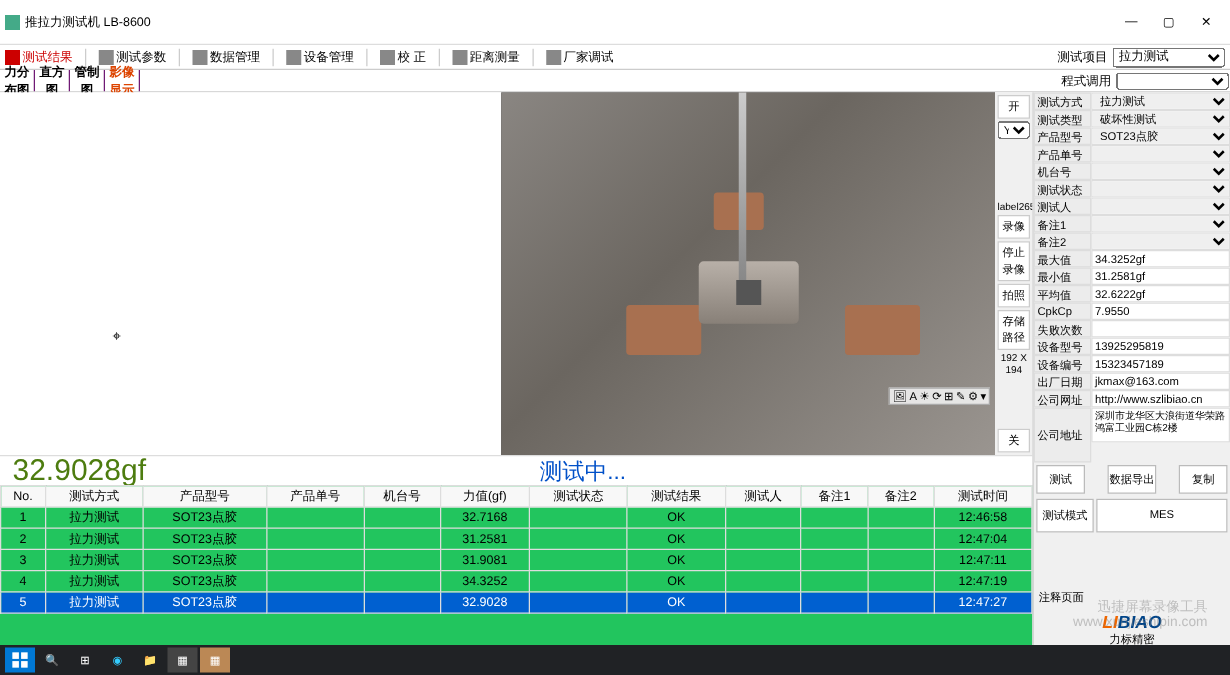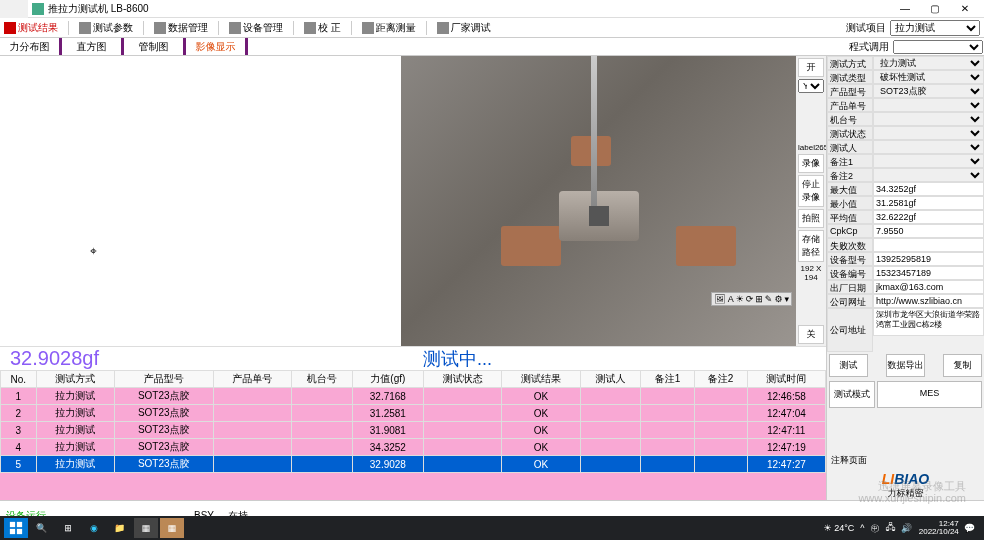--- a/index.html
+++ b/index.html
@@ -1,30 +1,30 @@
 <!DOCTYPE html>
 <html><head>
 <meta charset="utf-8">
 <style>
 * { box-sizing: border-box; margin: 0; padding: 0; font-family: "Microsoft YaHei", sans-serif; }
 body { width: 984px; height: 540px; background: #f0f0f0; font-size: 10px; overflow: hidden; position: relative; }
-.titlebar { height: 18px; background: #fff; border-bottom: 1px solid #ddd; display: flex; align-items: center; padding: 0 4px; margin-left: 28px; }
+.titlebar { height: 36px; background: #fff; border-bottom: 1px solid #ddd; display: flex; align-items: center; padding: 0 4px; }
 .titlebar .icon { width: 12px; height: 12px; background: #4a8; margin-right: 4px; }
 .titlebar .title { flex: 1; font-size: 10px; }
 .titlebar .winbtn { width: 30px; text-align: center; font-size: 10px; cursor: pointer; }
 .toolbar { height: 20px; background: #fff; border-bottom: 1px solid #ccc; display: flex; align-items: center; padding: 0 4px; gap: 10px; }
 .toolbar .tbtn { display: flex; align-items: center; gap: 2px; font-size: 10px; cursor: pointer; }
 .toolbar .tbtn .ticon { width: 12px; height: 12px; background: #888; }
 .toolbar .tbtn.active { color: #c00; }
 .toolbar .tbtn.active .ticon { background: #c00; }
 .toolbar .sep { width: 1px; height: 14px; background: #ccc; }
 .toolbar .right { margin-left: auto; display: flex; align-items: center; gap: 4px; }
 .toolbar select { font-size: 10px; height: 16px; width: 90px; }
 .row2 { height: 18px; background: #fff; display: flex; align-items: center; border-bottom: 1px solid #ccc; }
-.row2 .tab { width: 62px; text-align: center; font-size: 10px; border-right: 3px solid #701a75; height: 100%; display:flex;align-items:center;justify-content:center; cursor:pointer; }
+.row2 .tab { width: 28px; text-align: center; font-size: 10px; border-right: 1px solid #701a75; height: 100%; display:flex;align-items:center;justify-content:center; cursor:pointer;font-weight:bold; }
 .row2 .tab.active { color: #d40; }
 .row2 .right { margin-left: auto; display: flex; align-items: center; gap: 4px; padding-right: 1px; }
 .row2 select { font-size: 10px; height: 14px; width: 90px; }
 .main { display: flex; height: 444px; }
 .left { flex: 1; display: flex; flex-direction: column; background: #fff; }
 .canvas-row { height: 290px; display: flex; }
 .blank { flex: 1; background: #fff; position: relative; }
 .cursor { position: absolute; left: 90px; top: 188px; font-size: 12px; }
 .camera { width: 395px; background: #333; position: relative; }
 .camera-img { position: absolute; inset: 0; background: linear-gradient(135deg,#8a8682 0%,#6b6660 40%,#9a9590 100%); }
@@ -34,23 +34,23 @@
 .pad2 { position:absolute; right:60px; top:170px; width:60px; height:40px; background:#a87050; border-radius:3px;}
 .pad3 { position:absolute; left:170px; top:80px; width:40px; height:30px; background:#a87050; border-radius:3px;}
 .probe { position:absolute; left:190px; top:0; width:6px; height:150px; background:linear-gradient(#ccc,#888);}
 .cam-toolbar { position: absolute; bottom: 40px; right: 4px; background: rgba(240,240,240,0.9); border: 1px solid #aaa; padding: 1px 2px; display: flex; gap: 2px; font-size: 9px; align-items:center;}
 .cam-toolbar span { cursor:pointer; }
 .sidepanel { width: 30px; background: #f0f0f0; display: flex; flex-direction: column; gap: 2px; padding: 2px; font-size: 9px; }
 .sidepanel .sbtn { background: #fff; border: 1px solid #ccc; text-align: center; padding: 2px 0; cursor: pointer; }
 .sidepanel select { font-size: 9px; width: 100%; }
 .sidepanel .lbl { font-size: 8px; text-align: center; }
 .readout-row { height: 24px; display: flex; align-items: center; padding: 0 10px; background: #fff; border-top: 1px solid #ddd;}
-.readout-row .val { color: #8b5cf6; font-size: 20px; font-weight: normal; }
+.readout-row .val { color: #4d7c0f; font-size: 24px; font-weight: normal; }
 .readout-row .status { flex: 1; text-align: center; color: #0050c8; font-size: 18px; }
-.table-area { flex: 1; overflow: hidden; background: #f9a8d4; }
+.table-area { flex: 1; overflow: hidden; background: #22c55e; }
 table { width: 100%; border-collapse: collapse; font-size: 10px; }
 th, td { border: 1px solid #ddd; padding: 1px 2px; text-align: center; height: 14px; white-space: nowrap; }
 th { background: #f8f8f8; font-weight: normal; }
 tr.sel td { background: #0060d0; color: #fff; }
 .right-panel { width: 158px; background: #f0f0f0; border-left: 1px solid #ccc; display: flex; flex-direction: column; font-size: 9px; }
 .props { display: grid; grid-template-columns: 46px 1fr; }
 .props .k { background: #ececec; border: 1px solid #ddd; padding: 1px 2px; height: 14px; white-space:nowrap; overflow:hidden;}
 .props .v { background: #fff; border: 1px solid #ddd; padding: 0; height: 14px; }
 .props .v input, .props .v select { width: 100%; border: none; font-size: 9px; height: 12px; padding: 0 2px; }
 .props .v.txt { padding: 1px 2px; font-size: 9px; white-space:nowrap; overflow:hidden;}
@@ -357,25 +357,13 @@
         <rect x="1" y="9" width="6" height="6" fill="#fff"></rect>
         <rect x="9" y="9" width="6" height="6" fill="#fff"></rect>
       </svg>
     </div>
   <div class="tb">🔍</div>
   <div class="tb">⊞</div>
   <div class="tb" style="color:#3cf">◉</div>
   <div class="tb" style="color:#fc5">📁</div>
   <div class="tb" style="background:#444">▦</div>
   <div class="tb" style="background:#b85">▦</div>
-  <div class="tray">
-    <span>☀ <span>24°C</span></span>
-    <span>^</span>
-    <span>㊥</span>
-    <span>🖧</span>
-    <span>🔊</span>
-    <div class="clock">
-      <div>12:47</div>
-        <div>2022/10/24</div>
-    </div>
-    <span>💬</span>
-  </div>
 </div>
 
 </body></html>

